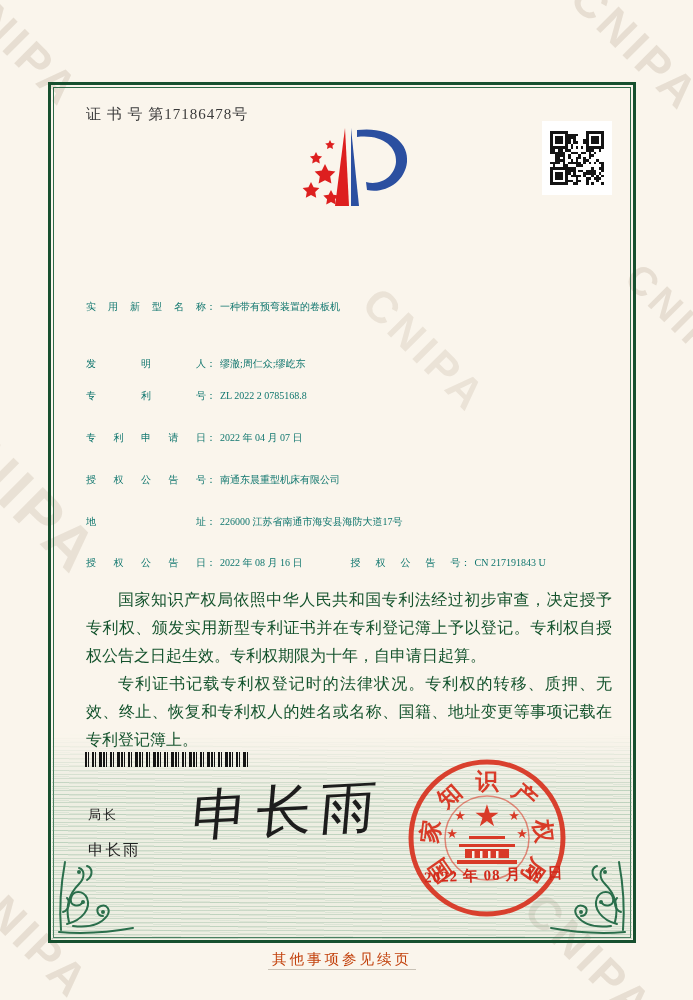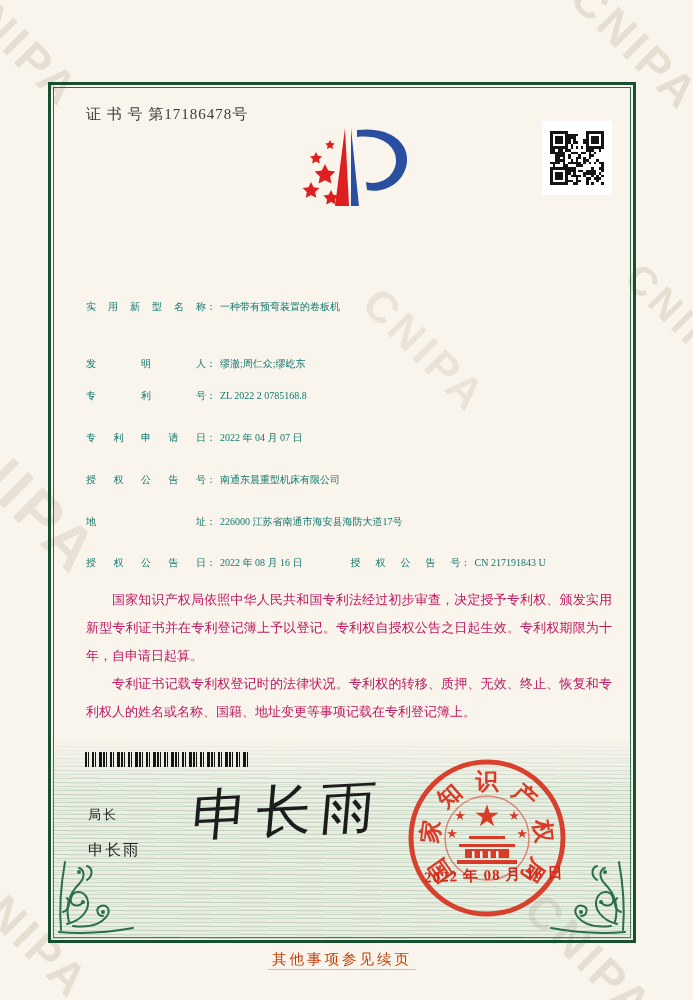--- a/index.html
+++ b/index.html
@@ -56,21 +56,21 @@
   }
   .field{position:absolute;left:86px;font-size:10px;color:#0f766e;white-space:nowrap;}
   .flabel{display:inline-block;width:120px;text-align:justify;text-align-last:justify;vertical-align:bottom;}
   .flabel.small{width:110px;}
   .fvalue{margin-left:4px;}
   .f1{top:300px;} .f2{top:357px;} .f3{top:389px;} .f4{top:431px;}
   .f5{top:473px;} .f6{top:515px;} .f7{top:556px;}
   .pair2{margin-left:48px;}
   .body-text{
     position:absolute;left:86px;top:586px;width:526px;
-    font-size:13px;line-height:28px;color:#be185d;text-align:justify;
+    font-size:16px;line-height:28px;color:#14532d;text-align:justify;
   }
   .body-text p{margin:0;text-indent:2em;}
   .barcode{
     position:absolute;left:85px;top:752px;width:163px;height:15px;
     background:repeating-linear-gradient(90deg,
       #141414 0 2px, transparent 2px 3px,
       #141414 3px 4px, transparent 4px 7px,
       #141414 7px 9px, transparent 9px 10px,
       #141414 10px 11px, transparent 11px 14px,
       #141414 14px 17px, transparent 17px 18px);

